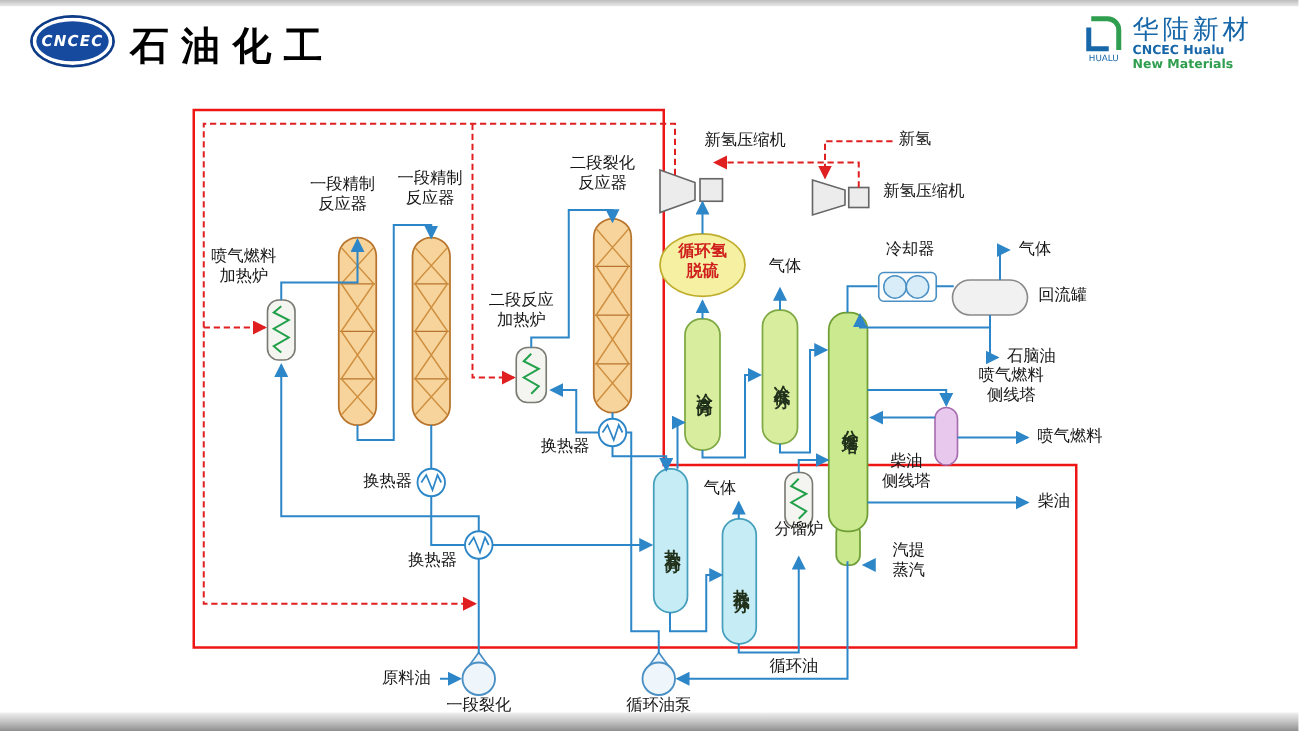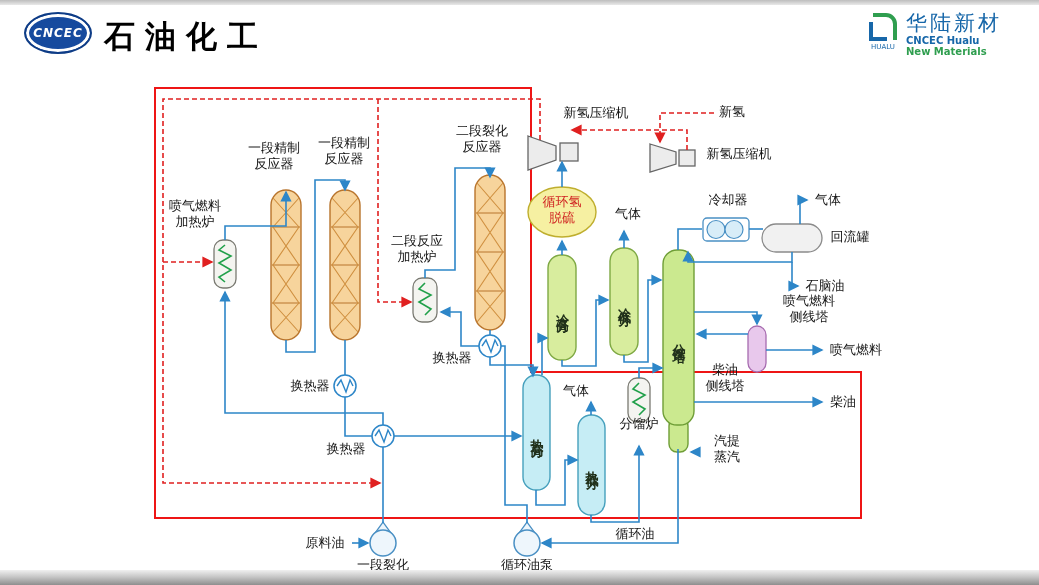--- a/index.html
+++ b/index.html
@@ -8,21 +8,21 @@
   #slide { position:relative; width:1039px; height:585px; background:#ffffff; overflow:hidden; }
   #top-strip { position:absolute; left:0; top:0; width:1039px; height:5px;
                background:linear-gradient(180deg,#bdbdbd,#e9e9e9); }
   #bottom-bar { position:absolute; left:0; top:570px; width:1039px; height:15px;
                 background:linear-gradient(180deg,#f0f0f0 0%,#c7c7c7 45%,#8e8e8e 100%); }
   svg.layer { position:absolute; left:0; top:0; }
   .bl { stroke:#2d86c8; stroke-width:1.6; fill:none; }
   .rl { stroke:#e02020; stroke-width:1.6; fill:none; stroke-dasharray:5 3; }
   .lbl { position:absolute; font-size:13px; line-height:16px; color:#151515;
          text-align:center; white-space:pre-line; }
-  .red-text { color:#cf1f1f; font-weight:400; }
+  .red-text { color:#cf1f1f; font-weight:700; }
   .vlabel { position:absolute; writing-mode:vertical-rl; text-orientation:upright;
             font-size:13px; font-weight:700; color:#20301a; letter-spacing:3px;
             display:flex; align-items:center; justify-content:center; }
   
   #badge { position:absolute; left:24px; top:12px; width:68px; height:42px;
            background:#164a9e; border:2px solid #0e3c86; border-radius:50%;
            box-shadow:inset 0 0 0 3px #ffffff, inset 0 0 0 6px #164a9e;
            display:flex; align-items:center; justify-content:center;
            color:#ffffff; font-weight:700; font-style:italic; font-size:12px; letter-spacing:1px; }
   #brand-left { position:absolute; left:104px; top:16px; font-family:"DejaVu Serif", serif;

